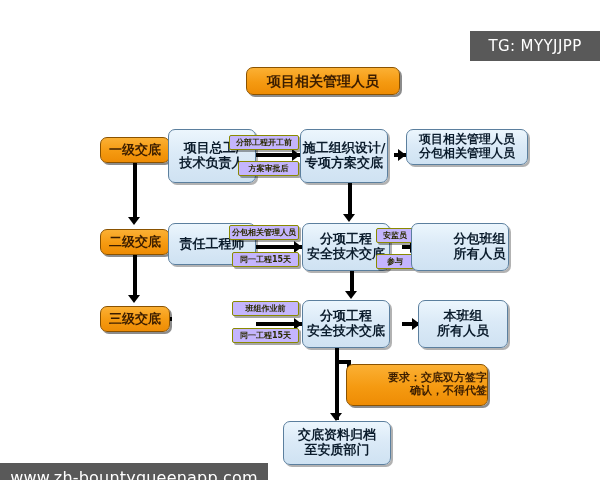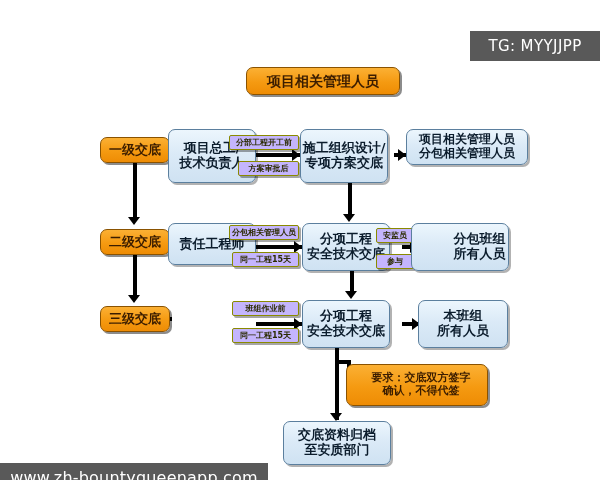--- a/index.html
+++ b/index.html
@@ -146,21 +146,21 @@
 
   
   .aud { font-size: 13px; }
   #aud-1 { left: 406px; top: 104px; width: 122px; height: 36px; font-size: 12px; }
   #aud-2 { left: 411px; top: 198px; width: 98px; height: 48px; padding-left: 39px; }
   #aud-3 { left: 418px; top: 275px; width: 90px; height: 48px; }
 
   
   #note-req {
     left: 346px; top: 339px; width: 142px; height: 42px;
-    font-size: 11px; align-items: center; padding-left: 8px;
+    font-size: 11px; align-items: flex-end; padding-left: 8px;
     text-align: left;
   }
 
   
   #archive {
     left: 283px; top: 396px; width: 108px; height: 44px;
     font-size: 13px;
   }
 </style>
 </head>

